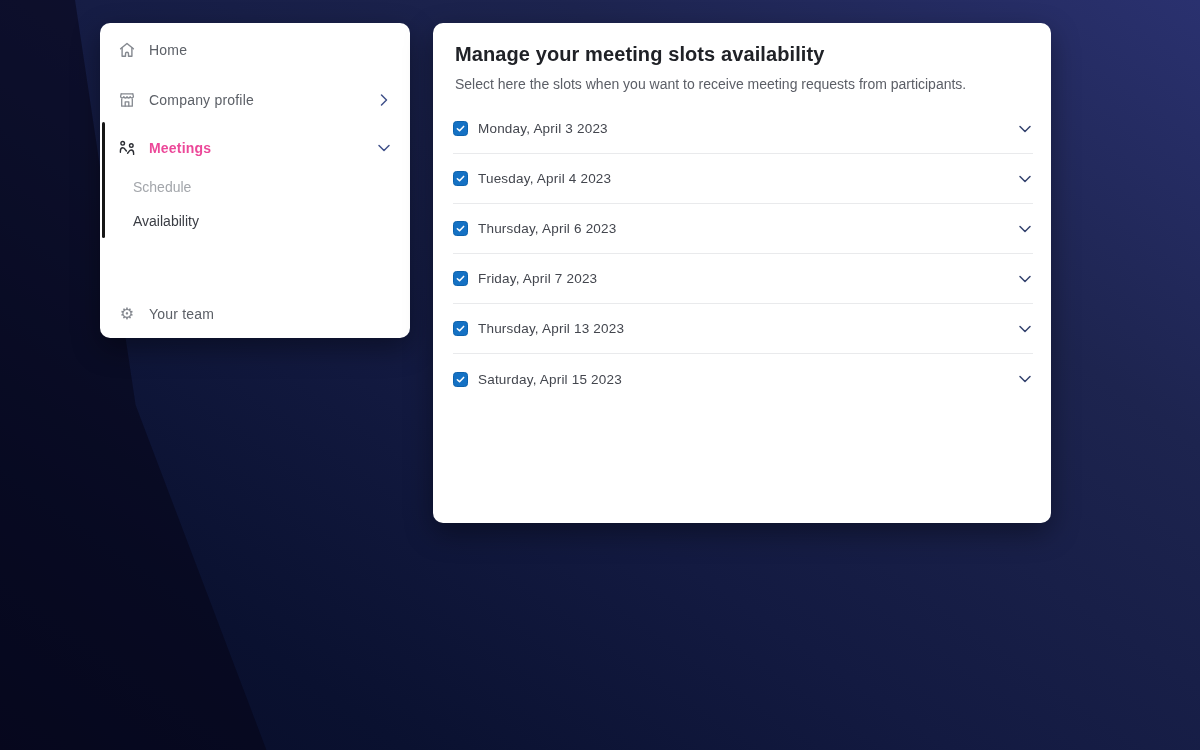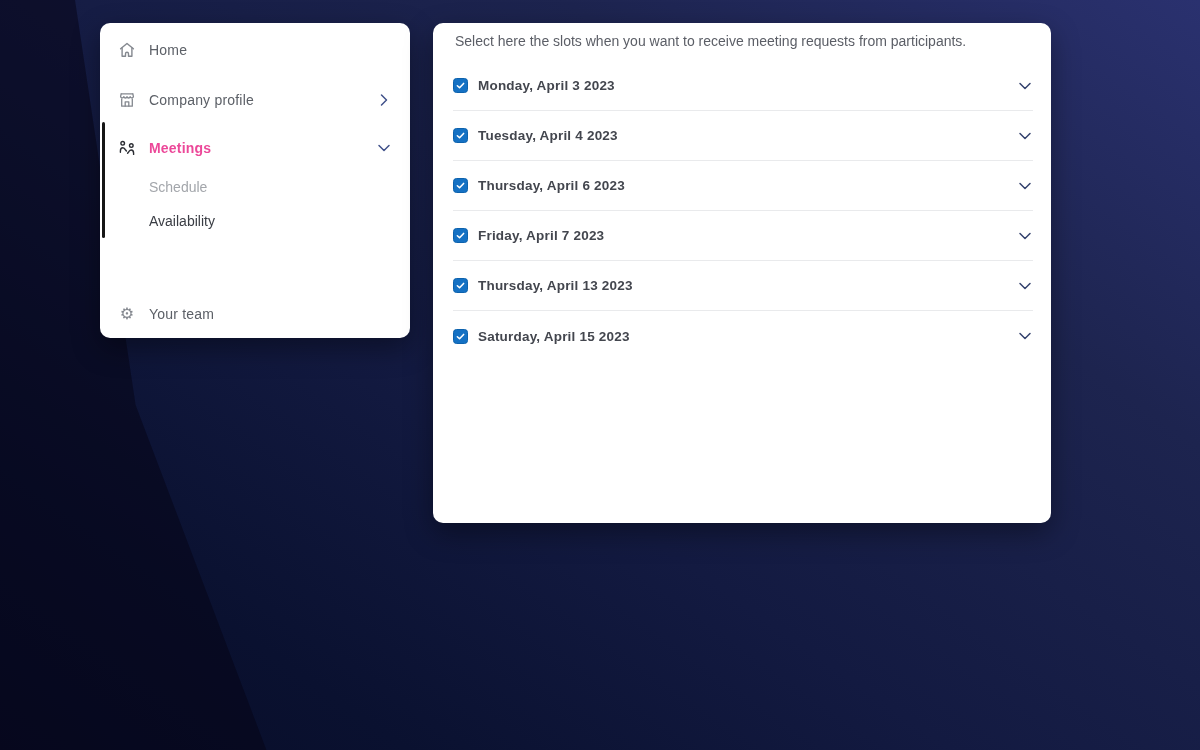--- a/index.html
+++ b/index.html
@@ -30,21 +30,21 @@
     position:absolute; left:0; right:0; height:28px;
     display:flex; align-items:center; padding:0 18px;
     cursor:pointer;
   }
   .nav-icon { width:18px; height:18px; margin-right:13px; display:flex; align-items:center; justify-content:center; flex:0 0 18px; }
   .nav-label { font-size:14px; color:#5c6067; letter-spacing:.2px; }
   .nav-item.active .nav-label { font-weight:700; color:#ec4899; }
   .nav-chevron { margin-left:auto; display:flex; }
   .sub-item {
     position:absolute; left:0; right:0; height:24px;
-    display:flex; align-items:center; padding-left:49px; cursor:pointer;
+    display:flex; align-items:center; padding-left:33px; cursor:pointer;
   }
   .sub-label { font-size:14px; color:#a3a6ab; }
   .sub-item.active .sub-label { color:#3a3d44; }
   .gear-glyph { font-family:"DejaVu Sans", sans-serif; font-size:16px; color:#84888f; line-height:1; }
 
   
   .panel {
     position:absolute; left:433px; top:23px; width:618px; height:500px;
     background:#ffffff; border-radius:10px;
     box-shadow:0 10px 28px rgba(0,0,0,0.38);
@@ -60,21 +60,21 @@
     height:50px; display:flex; align-items:center;
     border-bottom:1px solid #e9eaec; cursor:pointer;
   }
   .slot-row:last-child { border-bottom:none; }
   .checkbox {
     width:15px; height:15px; border-radius:3.5px; flex:0 0 15px;
     display:flex; align-items:center; justify-content:center;
   }
   .checkbox.checked { background:#1471c4; border:1px solid #0d62ad; }
   .checkbox.unchecked { background:#ffffff; border:1.5px solid #b4b8bf; }
-  .slot-label { margin-left:10px; font-size:13.5px; font-weight:700; color:#43464e; letter-spacing:.2px; }
+  .slot-label { margin-left:10px; font-size:13.5px; font-weight:400; color:#43464e; letter-spacing:.2px; }
   .slot-chevron { margin-left:auto; display:flex; }
 </style>
 </head>
 <body>
 
 <div class="bg-shape"></div>
 
 <aside class="sidebar-card">
   <div class="active-marker"></div>
 
@@ -133,20 +133,21 @@
 
   <div class="nav-item" style="top:277px">
     <span class="nav-icon">
         <span class="gear-glyph">⚙</span>
       </span>
     <span class="nav-label">Your team</span>
   </div>
 </aside>
 
 <main class="panel">
+  <h1 class="panel-title">Manage your meeting slots availability</h1>
   <p class="panel-sub">Select here the slots when you want to receive meeting requests from participants.</p>
 
   <div class="slots">
     <div class="slot-row">
       <span class="checkbox checked">
         <svg width="11" height="11" viewBox="0 0 14 14" fill="none" stroke="#ffffff" stroke-width="2" stroke-linecap="round" stroke-linejoin="round">
             <polyline points="3,7.3 5.8,9.9 11,4.4"></polyline>
           </svg>
       </span>
       <span class="slot-label">Monday, April 3 2023</span>

